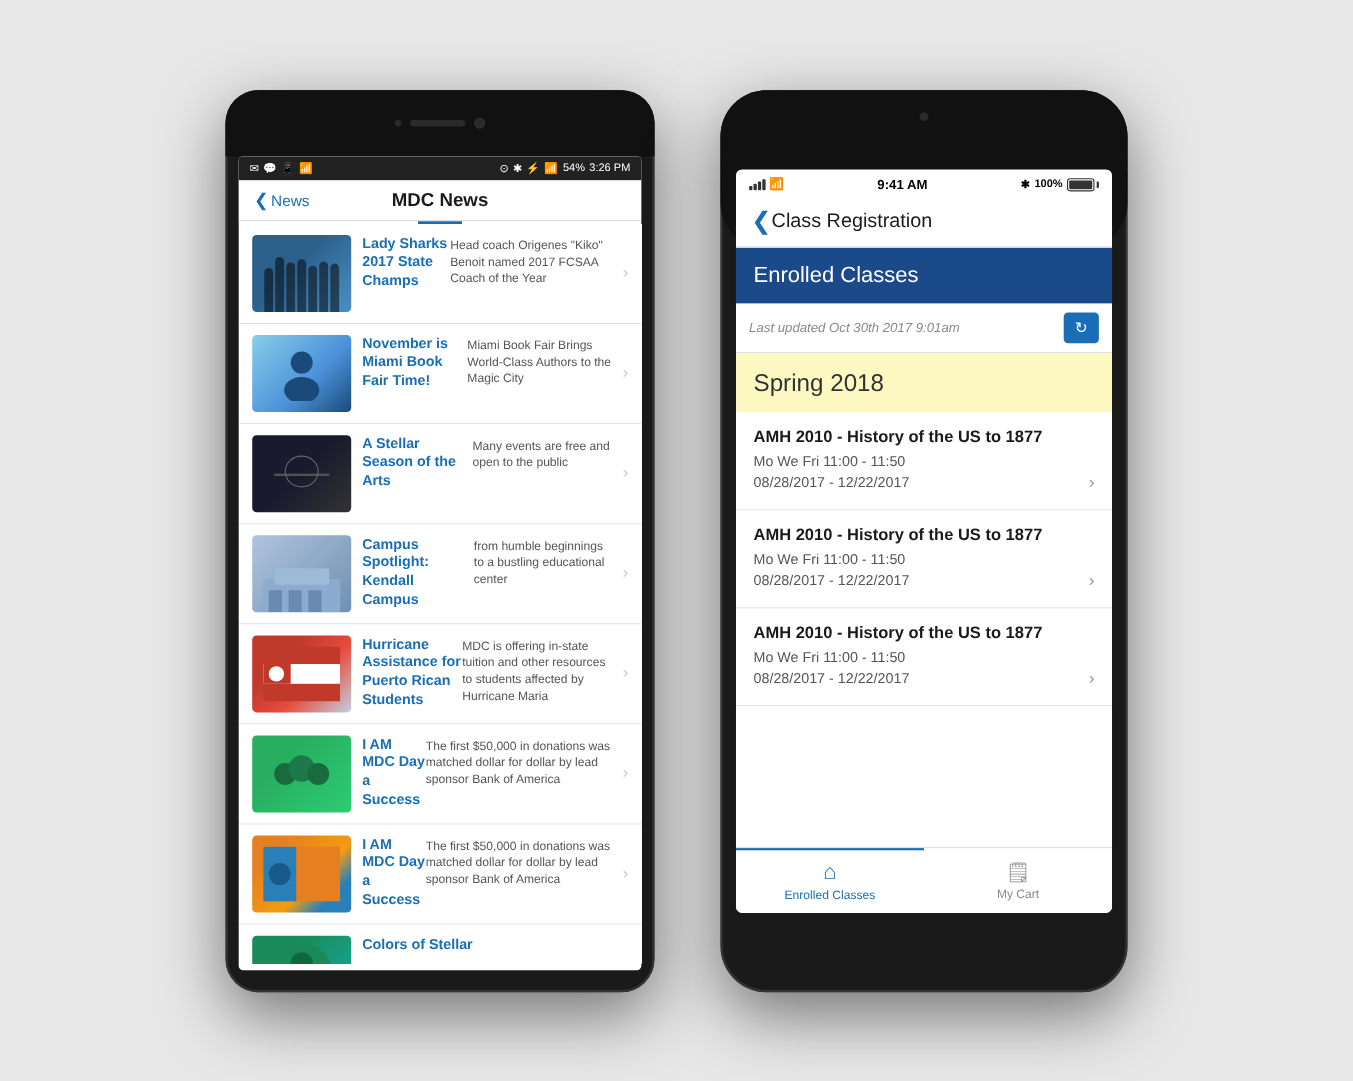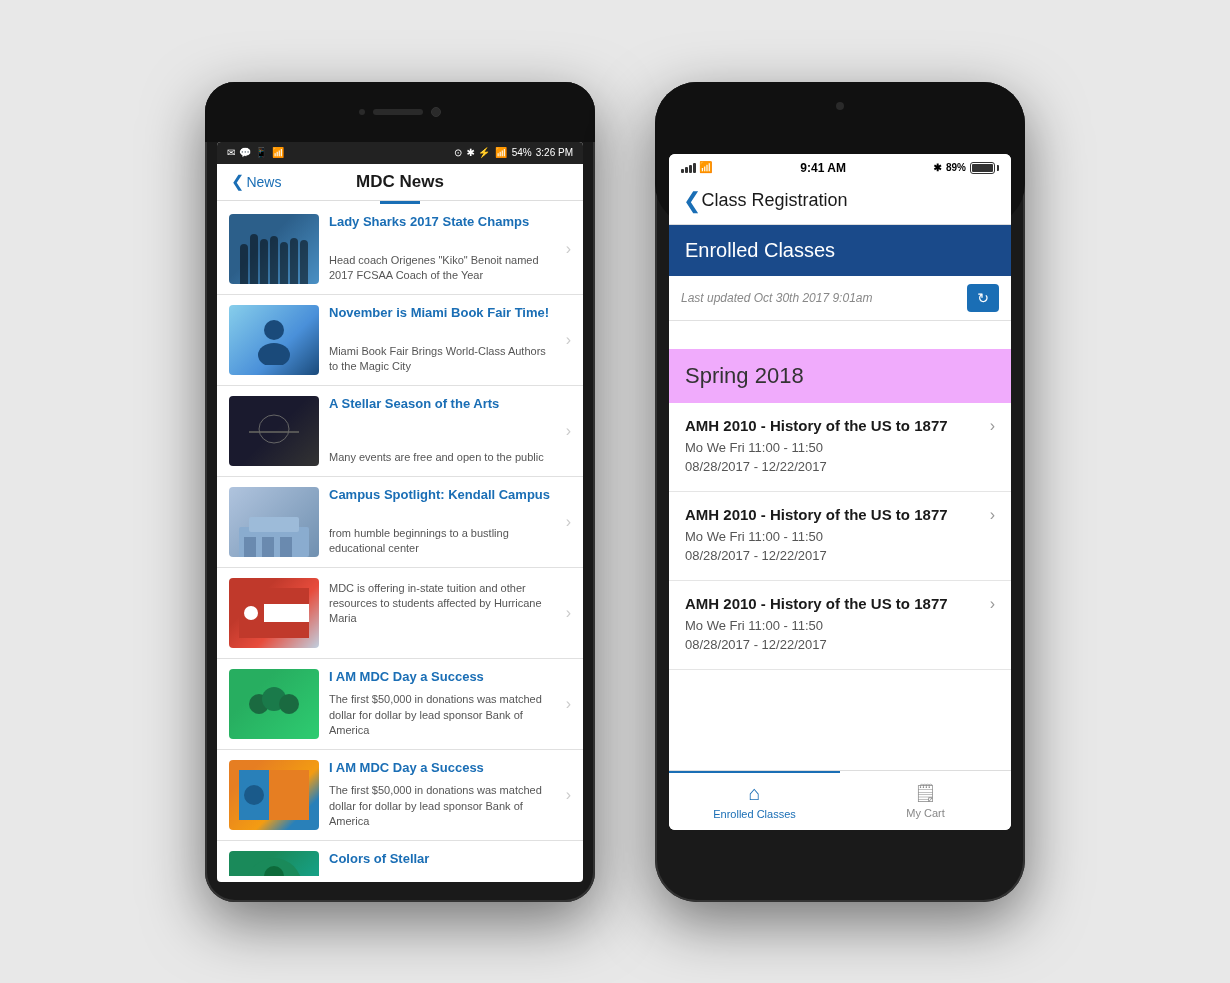--- a/index.html
+++ b/index.html
@@ -218,21 +218,21 @@
       align-items: flex-end;
       justify-content: center;
       gap: 2px;
     }
     .person {
       width: 8px;
       background: rgba(0,0,0,0.5);
       border-radius: 4px 4px 0 0;
     }
 
-    .news-content { flex: 1; display: flex; flex-direction: column; justify-content: space-between; }
+    .news-content { flex: 1; display: flex; flex-direction: row; justify-content: space-between; }
     .news-title { color: #1a6eb5; font-size: 13px; font-weight: 600; line-height: 1.3; }
     .news-desc { color: #555; font-size: 11px; line-height: 1.4; margin-top: 3px; }
     .news-chevron {
       color: #ccc;
       font-size: 16px;
       display: flex;
       align-items: center;
       align-self: center;
     }
 
@@ -292,37 +292,36 @@
       height: 28px;
       display: flex;
       align-items: center;
       justify-content: center;
       cursor: pointer;
       color: #fff;
       font-size: 14px;
     }
 
     .semester-header {
-      background: #f0abfc;
+      background: #fef9c3;
       padding: 14px 16px;
-      margin-top: 28px;
     }
     .semester-title {
       font-size: 22px;
       color: #333;
       font-weight: 300;
     }
 
     .class-list { background: #fff; }
     .class-item {
       padding: 14px 16px;
       border-bottom: 1px solid #e5e5e5;
       display: flex;
       justify-content: space-between;
-      align-items: flex-start;
+      align-items: flex-end;
       cursor: pointer;
     }
     .class-info { flex: 1; }
     .class-name { font-size: 15px; font-weight: 600; color: #1a1a1a; margin-bottom: 4px; }
     .class-schedule { font-size: 13px; color: #555; line-height: 1.5; }
     .class-chevron { color: #999; font-size: 16px; }
 
     
     .tab-bar {
       position: absolute;
@@ -493,20 +492,21 @@
       <div class="news-item">
         <div class="news-thumb thumb-5" style="display:flex;align-items:center;justify-content:center;">
           <svg width="70" height="50" viewBox="0 0 70 50">
             <rect width="70" height="50" fill="#c0392b"></rect>
             <rect y="16" width="70" height="18" fill="#fff"></rect>
             <rect y="16" width="25" height="18" fill="#c0392b"></rect>
             <circle cx="12" cy="25" r="7" fill="#fff"></circle>
           </svg>
         </div>
         <div class="news-content">
+          <div class="news-title">Hurricane Assistance for Puerto Rican Students</div>
           <div class="news-desc">MDC is offering in-state tuition and other resources to students affected by Hurricane Maria</div>
         </div>
         <div class="news-chevron">›</div>
       </div>
 
       <div class="news-item">
         <div class="news-thumb thumb-6" style="display:flex;align-items:center;justify-content:center;">
           <svg width="60" height="50" viewBox="0 0 60 50">
             <circle cx="15" cy="25" r="10" fill="#1a6a40"></circle>
             <circle cx="30" cy="20" r="12" fill="#1a7a4a"></circle>
@@ -567,21 +567,21 @@
             <div class="bar" style="height:4px;background:#333;"></div>
             <div class="bar" style="height:6px;background:#333;"></div>
             <div class="bar" style="height:8px;background:#333;"></div>
             <div class="bar" style="height:10px;background:#333;"></div>
           </div>
           <span style="font-size:11px;">📶</span>
         </div>
         <span class="time">9:41 AM</span>
         <div class="right-icons">
           <span>✱</span>
-          <span>89%</span>
+          <span>100%</span>
           <div class="battery">
             <div class="ios-battery-body">
               <div class="ios-battery-fill"></div>
             </div>
             <div class="ios-battery-tip"></div>
           </div>
         </div>
       </div>
 
       <div class="reg-header">

